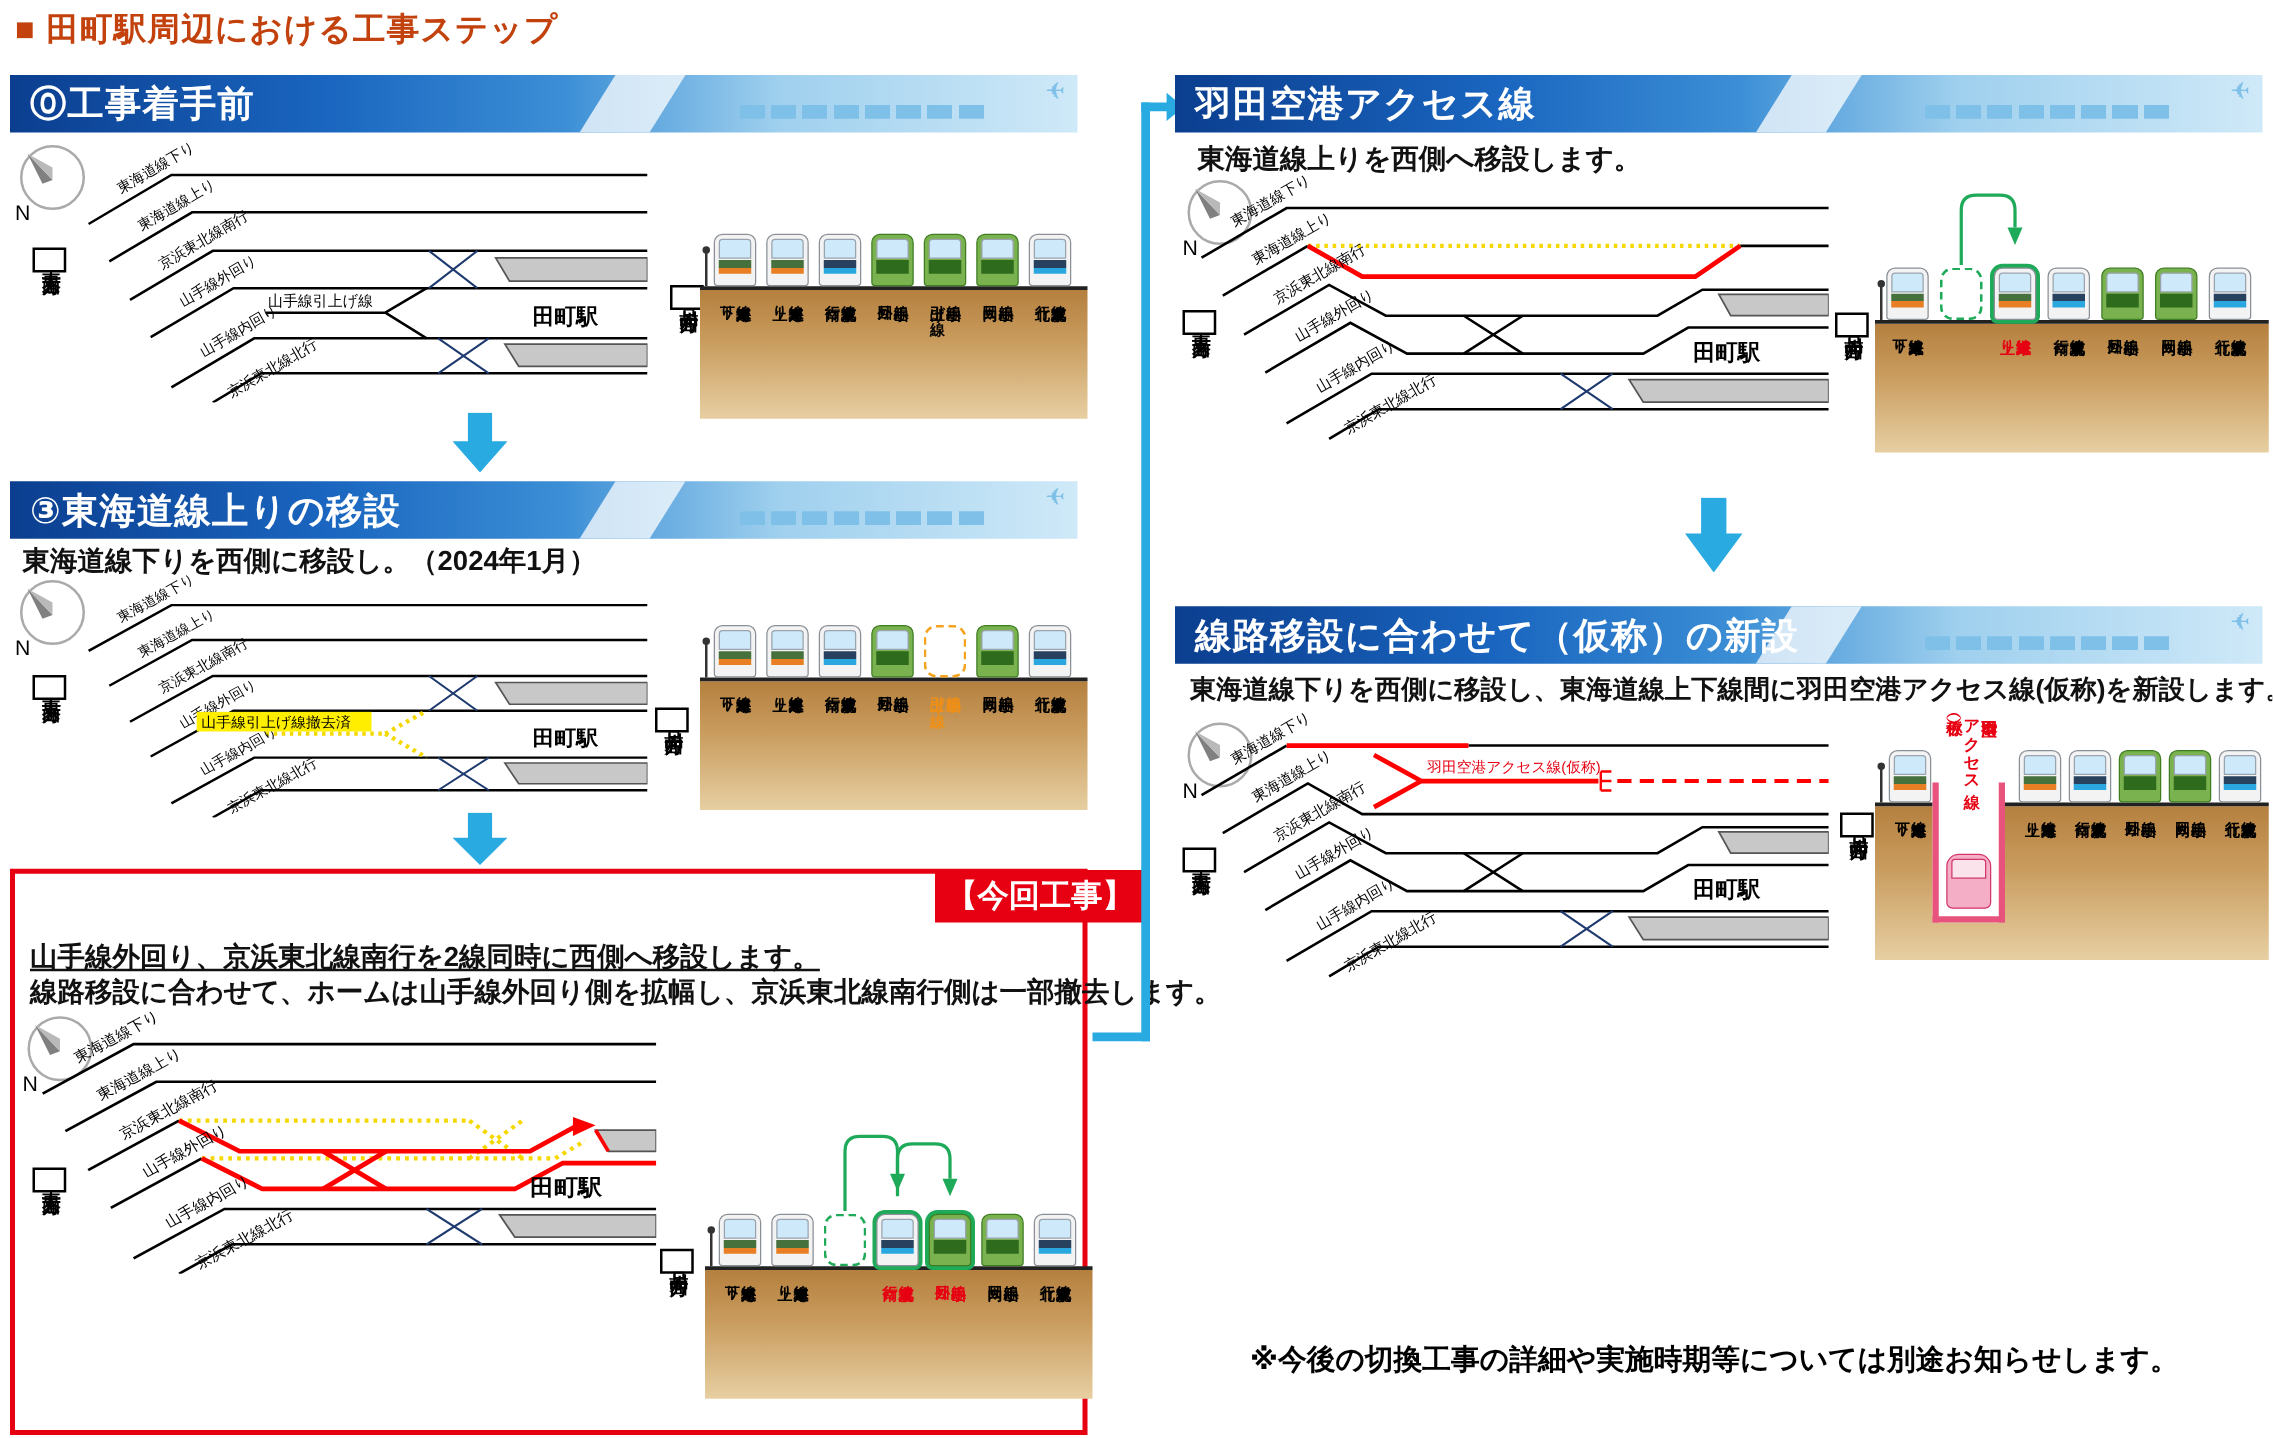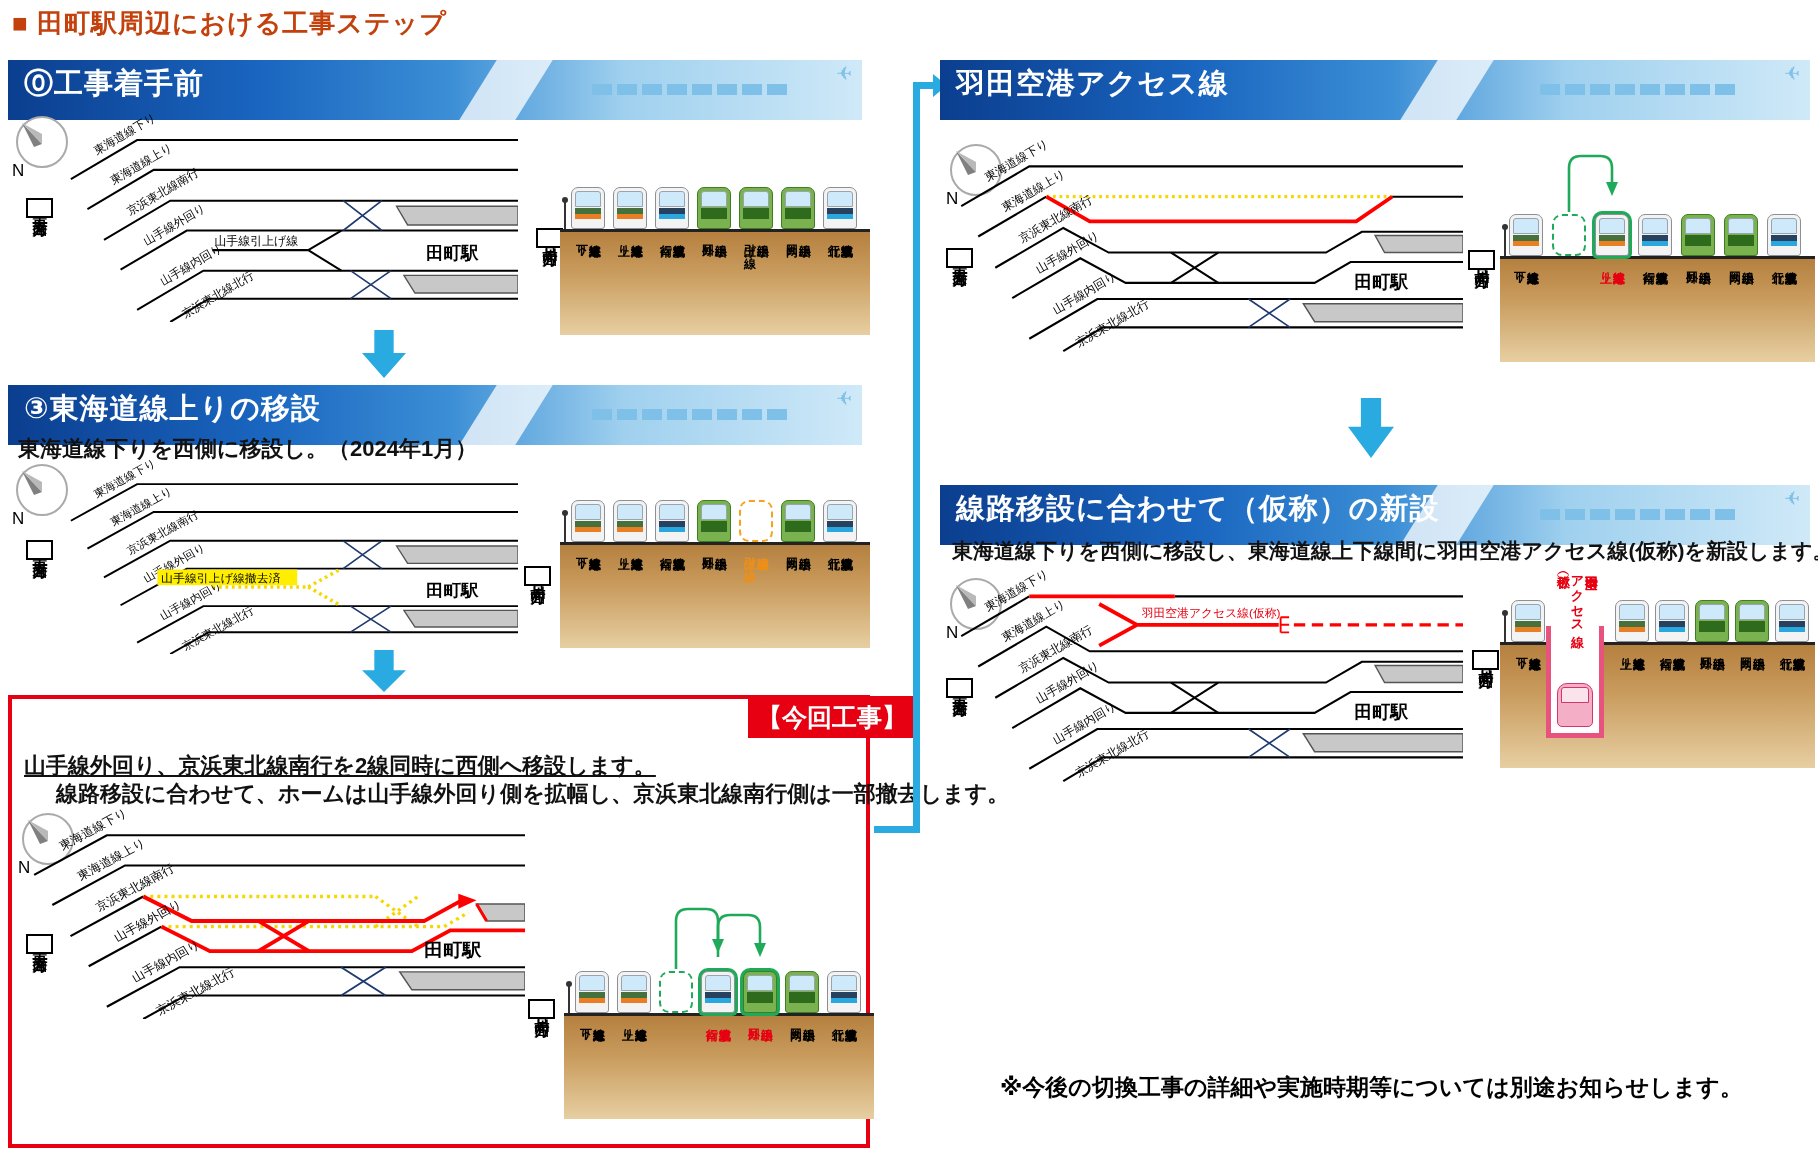--- a/index.html
+++ b/index.html
@@ -2,21 +2,21 @@
 <html><head>
 <meta charset="utf-8">
 <style>
   html,body{margin:0;padding:0;background:#fff;}
   body{font-family:"Liberation Sans","DejaVu Sans",sans-serif;}
   #canvas{position:relative;width:1818px;height:1150px;background:#fff;overflow:hidden;}
 
   .title{position:absolute;left:12px;top:6px;font-size:26px;font-weight:bold;color:#c2410c;letter-spacing:1px;text-align:right;}
 
   
-  .phead{position:absolute;height:60px;background:linear-gradient(90deg,#0b3e8f 0%,#1a66c0 30%,#3c8fd6 52%,#9fd0ee 72%,#cfe9f8 100%);overflow:hidden;}
+  .phead{position:absolute;height:46px;background:linear-gradient(90deg,#0b3e8f 0%,#1a66c0 30%,#3c8fd6 52%,#9fd0ee 72%,#cfe9f8 100%);overflow:hidden;}
   .phead .ptitle{position:absolute;left:16px;top:4px;font-size:29px;font-weight:bold;color:#fff;letter-spacing:1px;white-space:nowrap;}
   .phead::after{content:"";position:absolute;left:55%;top:0;bottom:0;width:56px;background:rgba(255,255,255,.75);transform:skewX(-32deg);}
   .deco-trains{position:absolute;right:70px;top:24px;width:200px;height:11px;background:repeating-linear-gradient(90deg,#7fc0e8 0 20px,rgba(0,0,0,0) 20px 25px);border-radius:2px;}
   .deco-plane{position:absolute;right:10px;top:2px;font-size:19px;color:#7fc0e8;transform:scaleX(-1);}
 
   .desc{position:absolute;font-size:22px;font-weight:bold;color:#111;white-space:nowrap;}
 
   
   .dirbox{position:absolute;border:2px solid #000;background:#fff;writing-mode:vertical-rl;text-orientation:upright;font-size:15px;font-weight:bold;padding:4px 2px;letter-spacing:2px;color:#000;}
 
@@ -244,21 +244,21 @@
         <div class="vlabel slot-label">京浜東北線
 北行</div>
       </div>
   </div>
 
   <div class="down-arrow" style="left:362px;top:650px;width:44px;height:42px;"></div>
 
   <div class="p2box">
     <div class="badge">【今回工事】</div>
     <div class="desc" style="left:12px;top:52px;text-decoration:underline;">山手線外回り、京浜東北線南行を2線同時に西側へ移設します。</div>
-    <div class="desc" style="left:12px;top:80px;margin-left:32px;">線路移設に合わせて、ホームは山手線外回り側を拡幅し、京浜東北線南行側は一部撤去します。</div>
+    <div class="desc" style="left:12px;top:80px;">線路移設に合わせて、ホームは山手線外回り側を拡幅し、京浜東北線南行側は一部撤去します。</div>
 
     <svg class="compass" style="left:6px;top:112px;" viewBox="0 0 58 64">
       <circle cx="30" cy="28" r="25" fill="#fff" stroke="#aaa" stroke-width="2"></circle>
       <polygon points="30,30 10,9 22,33" fill="#808080"></polygon>
       <polygon points="30,30 10,9 30,20" fill="#b9b9b9"></polygon>
       <text x="0" y="62" font-size="17" fill="#000">N</text>
     </svg>
     <div class="dirbox" style="left:14px;top:235px;">東京方面</div>
 
     <svg style="position:absolute;left:8px;top:108px;" width="505" height="212" viewBox="0 0 500 225" preserveAspectRatio="none">
@@ -349,20 +349,21 @@
   <div class="conn" style="left:874px;top:826px;width:46px;height:7px;"></div>
   <div class="conn" style="left:913px;top:82px;width:7px;height:751px;"></div>
   <div class="conn" style="left:913px;top:82px;width:22px;height:7px;"></div>
   <div class="conn-head" style="left:933px;top:74px;width:14px;height:23px;"></div>
 
   <div class="phead" style="left:940px;top:60px;width:870px;">
     <span class="ptitle">羽田空港アクセス線</span>
     <span class="deco-trains"></span>
     <span class="deco-plane">✈</span>
   </div>
+  <div class="desc" style="left:958px;top:112px;">東海道線上りを西側へ移設します。</div>
 
   <svg class="compass" style="left:946px;top:142px;" viewBox="0 0 58 64">
     <circle cx="30" cy="28" r="25" fill="#fff" stroke="#aaa" stroke-width="2"></circle>
     <polygon points="30,30 10,9 22,33" fill="#808080"></polygon>
     <polygon points="30,30 10,9 30,20" fill="#b9b9b9"></polygon>
     <text x="0" y="62" font-size="17" fill="#000">N</text>
   </svg>
   <div class="dirbox" style="left:946px;top:248px;">東京方面</div>
 
   <svg style="position:absolute;left:948px;top:138px;" width="515" height="232" viewBox="0 0 545 245" preserveAspectRatio="none">

